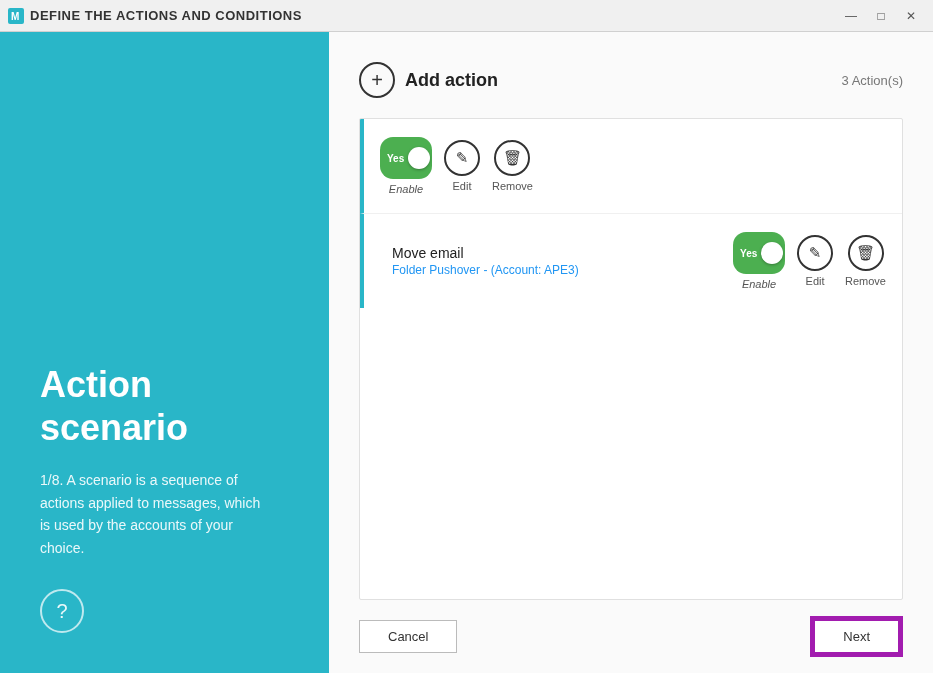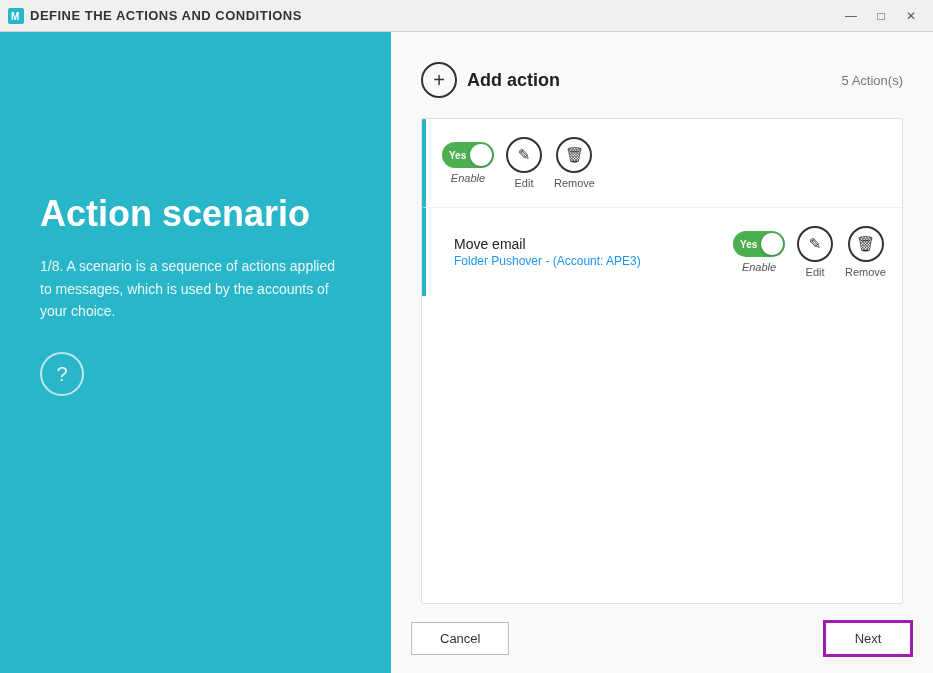--- a/index.html
+++ b/index.html
@@ -58,27 +58,28 @@
 
     
     .main-container {
       display: flex;
       flex: 1;
       overflow: hidden;
     }
 
     
     .left-panel {
-      width: 391px;
+      width: 329px;
       background: #29b6c8;
       display: flex;
       flex-direction: column;
       padding: 40px 56px 40px 40px;
       flex-shrink: 0;
       position: relative;
+      justify-content: flex-end;
     }
     .left-panel-title {
       font-size: 36px;
       font-weight: 700;
       color: white;
       margin-top: 120px;
       margin-bottom: 20px;
       line-height: 1.2;
     }
     .left-panel-desc {
@@ -190,21 +191,21 @@
 
     
     .toggle-container {
       display: flex;
       flex-direction: column;
       align-items: center;
       gap: 4px;
     }
     .toggle-switch {
       width: 52px;
-      height: 26px;
+      height: 42px;
       background: #4caf50;
       border-radius: 13px;
       position: relative;
       cursor: pointer;
       display: flex;
       align-items: center;
       padding: 2px;
     }
     .toggle-knob {
       width: 22px;
@@ -252,36 +253,36 @@
     .icon-btn-label {
       font-size: 11px;
       color: #555;
     }
 
     
     .bottom-bar {
       display: flex;
       justify-content: space-between;
       align-items: center;
-      padding: 16px 20px;
+      padding: 16px 30px;
       background: #fafafa;
       flex-shrink: 0;
     }
     .btn-cancel {
       background: white;
       border: 1px solid #bbb;
       padding: 8px 28px;
       font-size: 13px;
       cursor: pointer;
       color: #333;
       min-width: 90px;
     }
     .btn-next {
       background: white;
-      border: 3px solid #a21caf;
+      border: 5px solid #a21caf;
       padding: 8px 28px;
       font-size: 13px;
       cursor: pointer;
       color: #333;
       min-width: 90px;
     }
   </style>
 </head>
 <body>
 
@@ -313,21 +314,21 @@
   <div style="flex:1; display:flex; flex-direction:column;">
     <div class="right-panel">
 
       <div class="add-action-row">
         <button class="add-action-btn">
           <div class="add-action-circle">
             <span>+</span>
           </div>
           <span class="add-action-label">Add action</span>
         </button>
-        <span class="action-count">5 Action(s)</span>
+        <span class="action-count">3 Action(s)</span>
       </div>
 
       <div class="actions-list">
 
         <div class="action-item">
           <div class="action-item-controls">
             <div class="toggle-container">
               <div class="toggle-switch">
                 <span class="toggle-text">Yes</span>
                 <div class="toggle-knob"></div>

